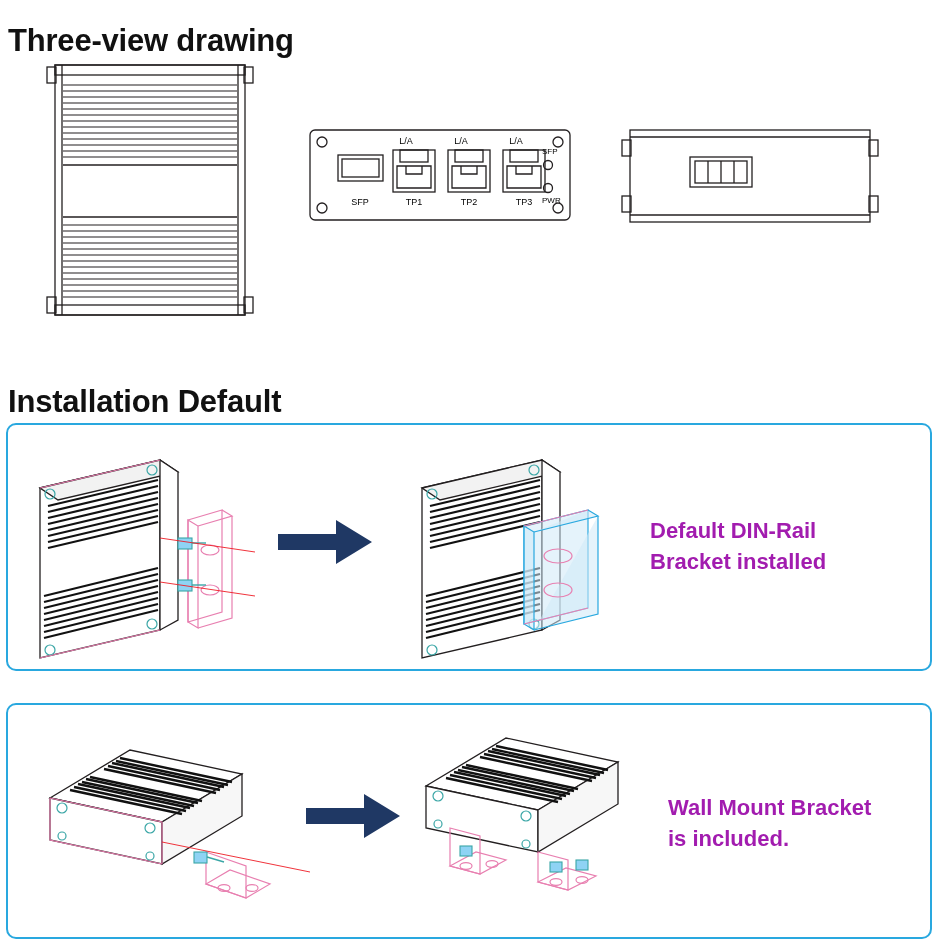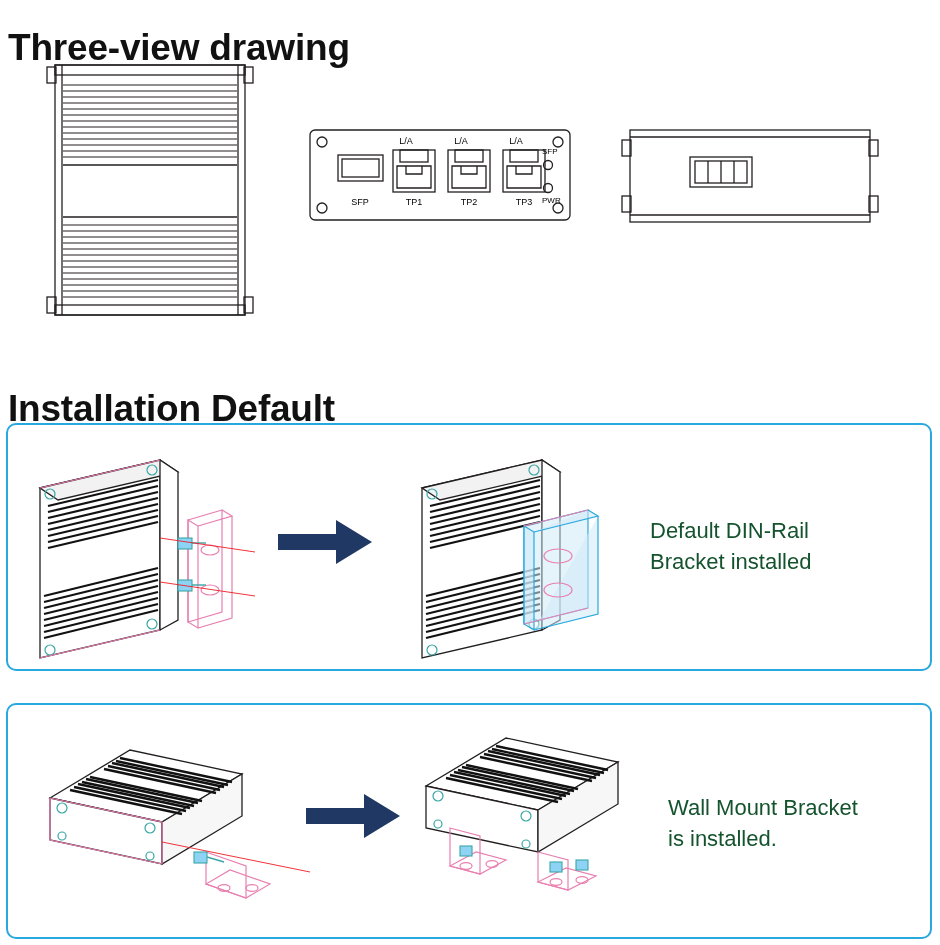--- a/index.html
+++ b/index.html
@@ -15,21 +15,21 @@
     color: #000000;
     overflow: hidden;
   }
   .page {
     position: absolute;
     inset: 0;
   }
   .heading {
     position: absolute;
     font-weight: bold;
-    font-size: 37px;
+    font-size: 31px;
     letter-spacing: -0.2px;
     color: #111111;
     white-space: nowrap;
   }
   #heading-three-view { left: 8px; top: 2px; }
   #heading-install { left: 8px; top: 363px; }
 
   .panel {
     position: absolute;
     border: 2px solid #29a8df;
@@ -37,22 +37,23 @@
     box-sizing: border-box;
     background: #ffffff;
   }
   #panel-din { left: 6px; top: 423px; width: 926px; height: 248px; }
   #panel-wall { left: 6px; top: 703px; width: 926px; height: 236px; }
 
   .caption {
     position: absolute;
     font-size: 22px;
     line-height: 31px;
-    color: #14532d;
+    color: #a21caf;
     white-space: pre-line;
+    font-weight: bold;
   }
   #caption-din { left: 650px; top: 515px; width: 270px; }
   #caption-wall { left: 668px; top: 792px; width: 258px; }
 
   svg { display: block; }
   .drawing { position: absolute; }
   #drawing-three-view { left: 0; top: 45px; width: 874px; height: 300px; }
   #drawing-din { left: 10px; top: 430px; width: 640px; height: 236px; }
   #drawing-wall { left: 10px; top: 712px; width: 660px; height: 224px; }
 
@@ -416,15 +417,15 @@
         <g fill="#8fd3f4" stroke="#3aa6a6" stroke-width="1.1">
           <rect x="450" y="134" width="12" height="10"></rect>
           <rect x="540" y="150" width="12" height="10"></rect>
           <rect x="566" y="148" width="12" height="10"></rect>
         </g>
       </g>
     </svg>
   </div>
 
   <div class="caption" id="caption-wall">Wall Mount Bracket
-is installed.</div>
+is included.</div>
 
 </div>
 
 </body></html>

